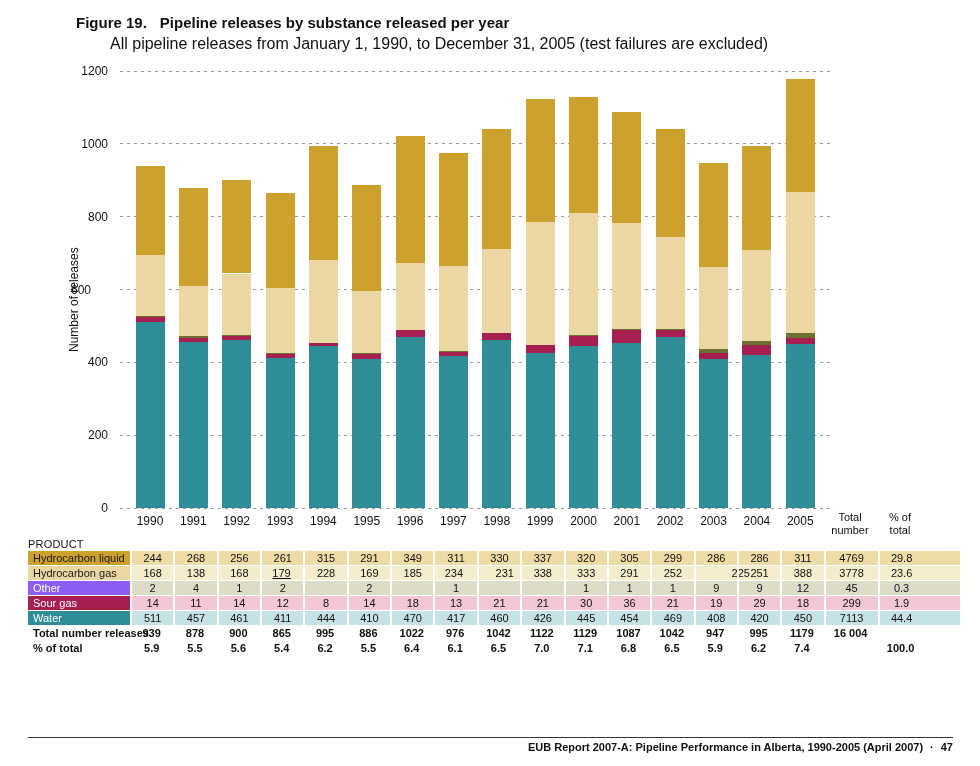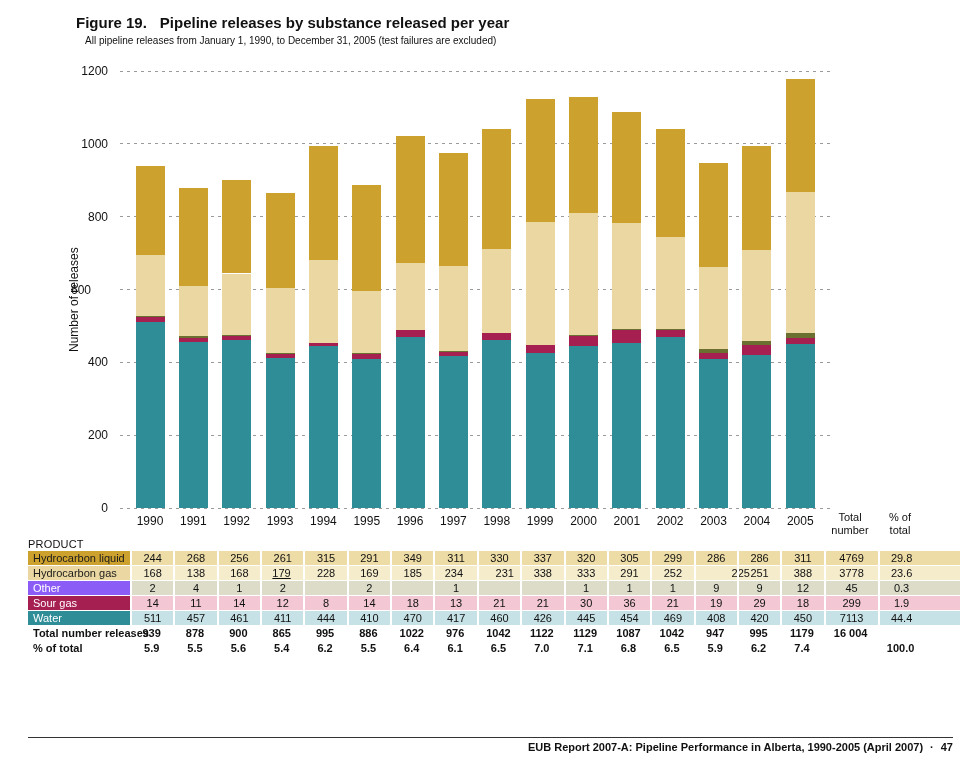--- a/index.html
+++ b/index.html
@@ -3,21 +3,21 @@
 <meta charset="utf-8">
 <style>
   html,body { margin:0; padding:0; background:#ffffff; }
   .page {
     position:relative; width:980px; height:766px; background:#ffffff;
     font-family:"Liberation Sans", sans-serif; color:#111; overflow:hidden;
   }
   
   .title-line { position:absolute; left:28px; top:14px; font-size:15px; font-weight:bold; white-space:nowrap;margin-left:48px; }
   .figure-label { margin-right:13px; }
-  .subtitle { position:absolute; left:85px; top:35px; font-size:10px; }
+  .subtitle { position:absolute; left:110px; top:35px; font-size:16px; }
 
   
   #plot { position:absolute; left:120px; top:71px; width:712px; height:437px; }
   .gridline { position:absolute; left:0; width:712px; height:1px;
     background:repeating-linear-gradient(90deg,#9a9a9a 0 3px, transparent 3px 7px); }
   .ytick { position:absolute; left:54px; width:54px; text-align:right; font-size:12px; height:16px; line-height:16px; }
   .yaxis-title { position:absolute; left:66px; top:235px; height:130px; width:16px;
     display:flex; align-items:center; justify-content:center;
     writing-mode:vertical-rl; transform:rotate(180deg); font-size:12px; }
   .bar-seg { position:absolute; width:29px; }

